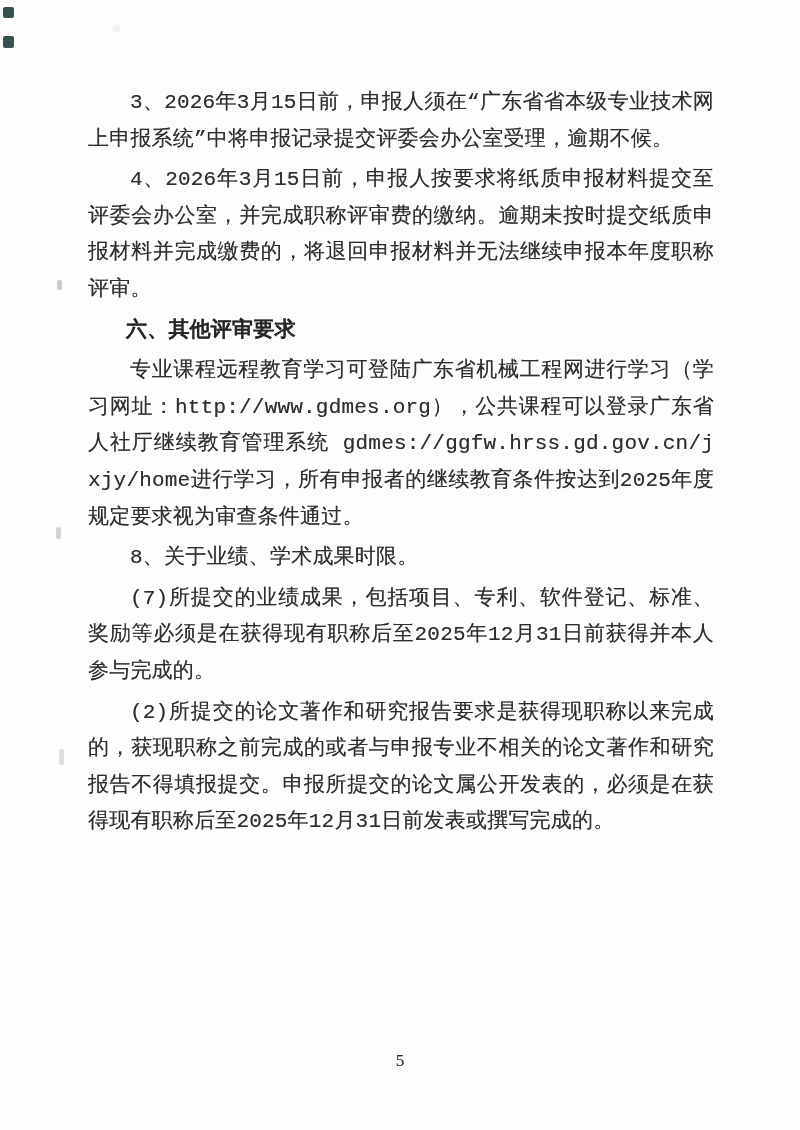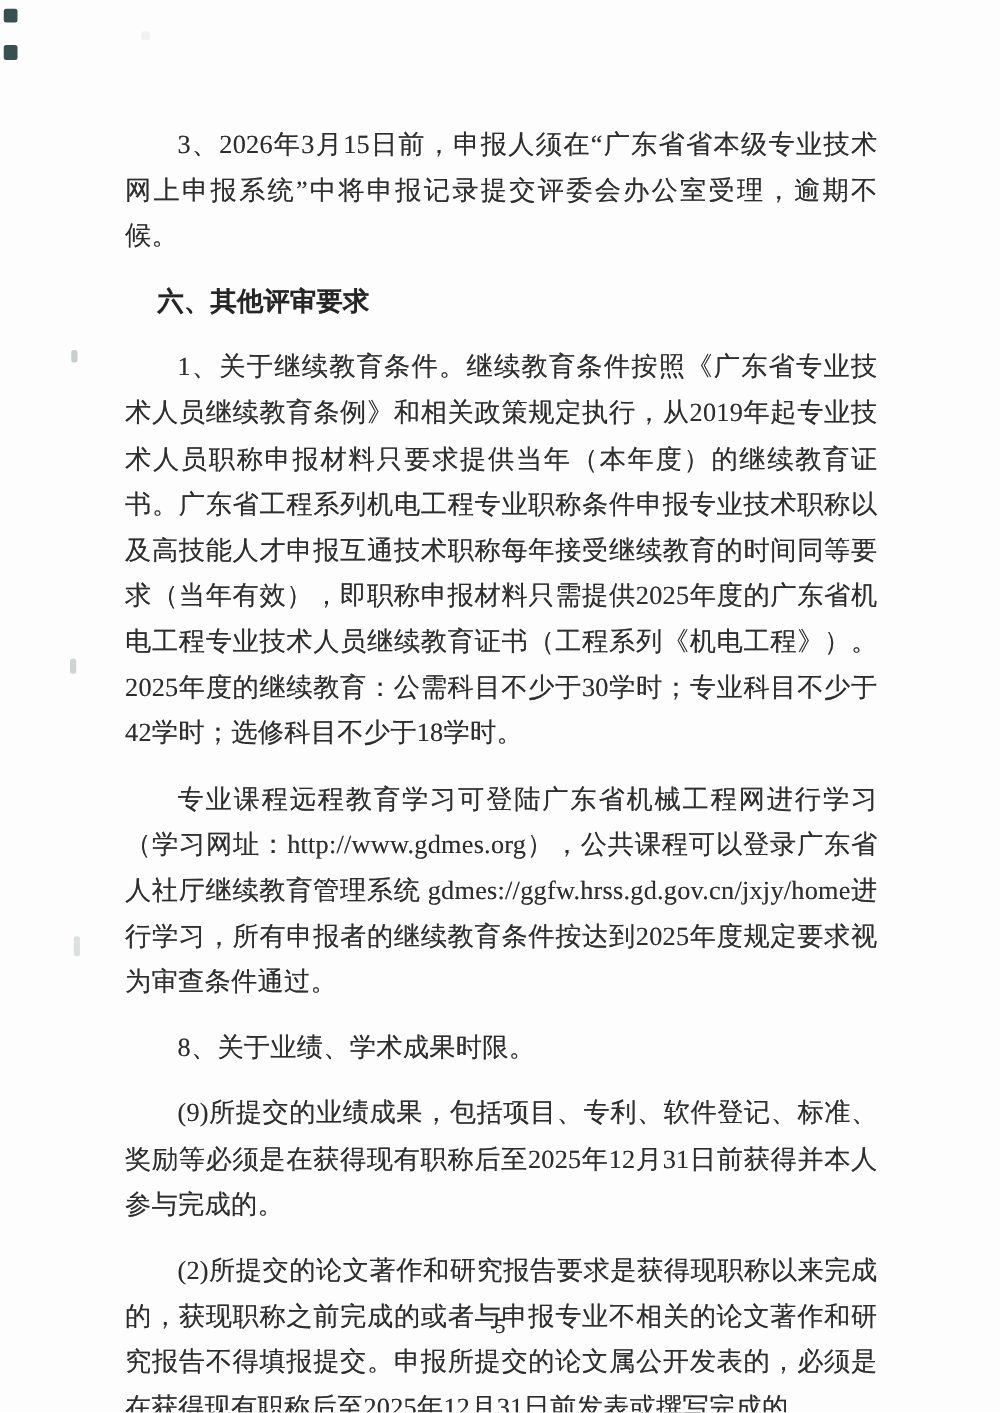--- a/index.html
+++ b/index.html
@@ -40,30 +40,31 @@
     width: 634px;
     font-size: 21px;
     line-height: 36.6px;
     color: #2e2e2e;
     text-align: justify;
     word-break: break-all;
     letter-spacing: 0.2px;
     text-shadow: 0 0 0.5px rgba(46,46,46,0.55);
   }
   .para {
-    margin: 16px;
+    margin: 4px;
     text-indent: 2em;
+    font-family: Liberation Mono, monospace;
   }
   .heading {
     margin: 0;
     text-indent: 2em;
     font-size: 21px;
     line-height: 36.6px;
     font-weight: 700;
-    font-family: Liberation Serif, serif;
+    font-family: Liberation Mono, monospace;
     color: #262626;
   }
   .page-number {
     position: absolute;
     left: 0;
     right: 0;
     top: 1051px;
     text-align: center;
     font-size: 17px;
     color: #2e2e2e;
@@ -77,22 +78,22 @@
 
   <div class="corner-mark mark-1"></div>
   <div class="corner-mark mark-2"></div>
   <div class="speck speck-a"></div>
   <div class="speck speck-b"></div>
   <div class="speck speck-c"></div>
   <div class="speck speck-d"></div>
 
   <main class="content">
     <p class="para">3、2026年3月15日前，申报人须在“广东省省本级专业技术网上申报系统”中将申报记录提交评委会办公室受理，逾期不候。</p>
+    <p class="para">4、2026年3月15日前，申报人按要求将纸质申报材料提交至评委会办公室，并完成职称评审费的缴纳。逾期未按时提交纸质申报材料并完成缴费的，将退回申报材料并无法继续申报本年度职称评审。</p>
     <h2 class="heading">六、其他评审要求</h2>
-    <p class="para">1、关于继续教育条件。继续教育条件按照《广东省专业技术人员继续教育条例》和相关政策规定执行，从2019年起专业技术人员职称申报材料只要求提供当年（本年度）的继续教育证书。广东省工程系列机电工程专业职称条件申报专业技术职称以及高技能人才申报互通技术职称每年接受继续教育的时间同等要求（当年有效），即职称申报材料只需提供2025年度的广东省机电工程专业技术人员继续教育证书（工程系列《机电工程》）。2025年度的继续教育：公需科目不少于30学时；专业科目不少于42学时；选修科目不少于18学时。</p>
     <p class="para">专业课程远程教育学习可登陆广东省机械工程网进行学习（学习网址：http://www.gdmes.org），公共课程可以登录广东省人社厅继续教育管理系统 gdmes://ggfw.hrss.gd.gov.cn/jxjy/home进行学习，所有申报者的继续教育条件按达到2025年度规定要求视为审查条件通过。</p>
     <p class="para">8、关于业绩、学术成果时限。</p>
-    <p class="para">(9)所提交的业绩成果，包括项目、专利、软件登记、标准、奖励等必须是在获得现有职称后至2025年12月31日前获得并本人参与完成的。</p>
+    <p class="para">(7)所提交的业绩成果，包括项目、专利、软件登记、标准、奖励等必须是在获得现有职称后至2025年12月31日前获得并本人参与完成的。</p>
     <p class="para">(2)所提交的论文著作和研究报告要求是获得现职称以来完成的，获现职称之前完成的或者与申报专业不相关的论文著作和研究报告不得填报提交。申报所提交的论文属公开发表的，必须是在获得现有职称后至2025年12月31日前发表或撰写完成的。</p>
   </main>
 
   <footer class="page-number">5</footer>
 </div>
 
 </body></html>

